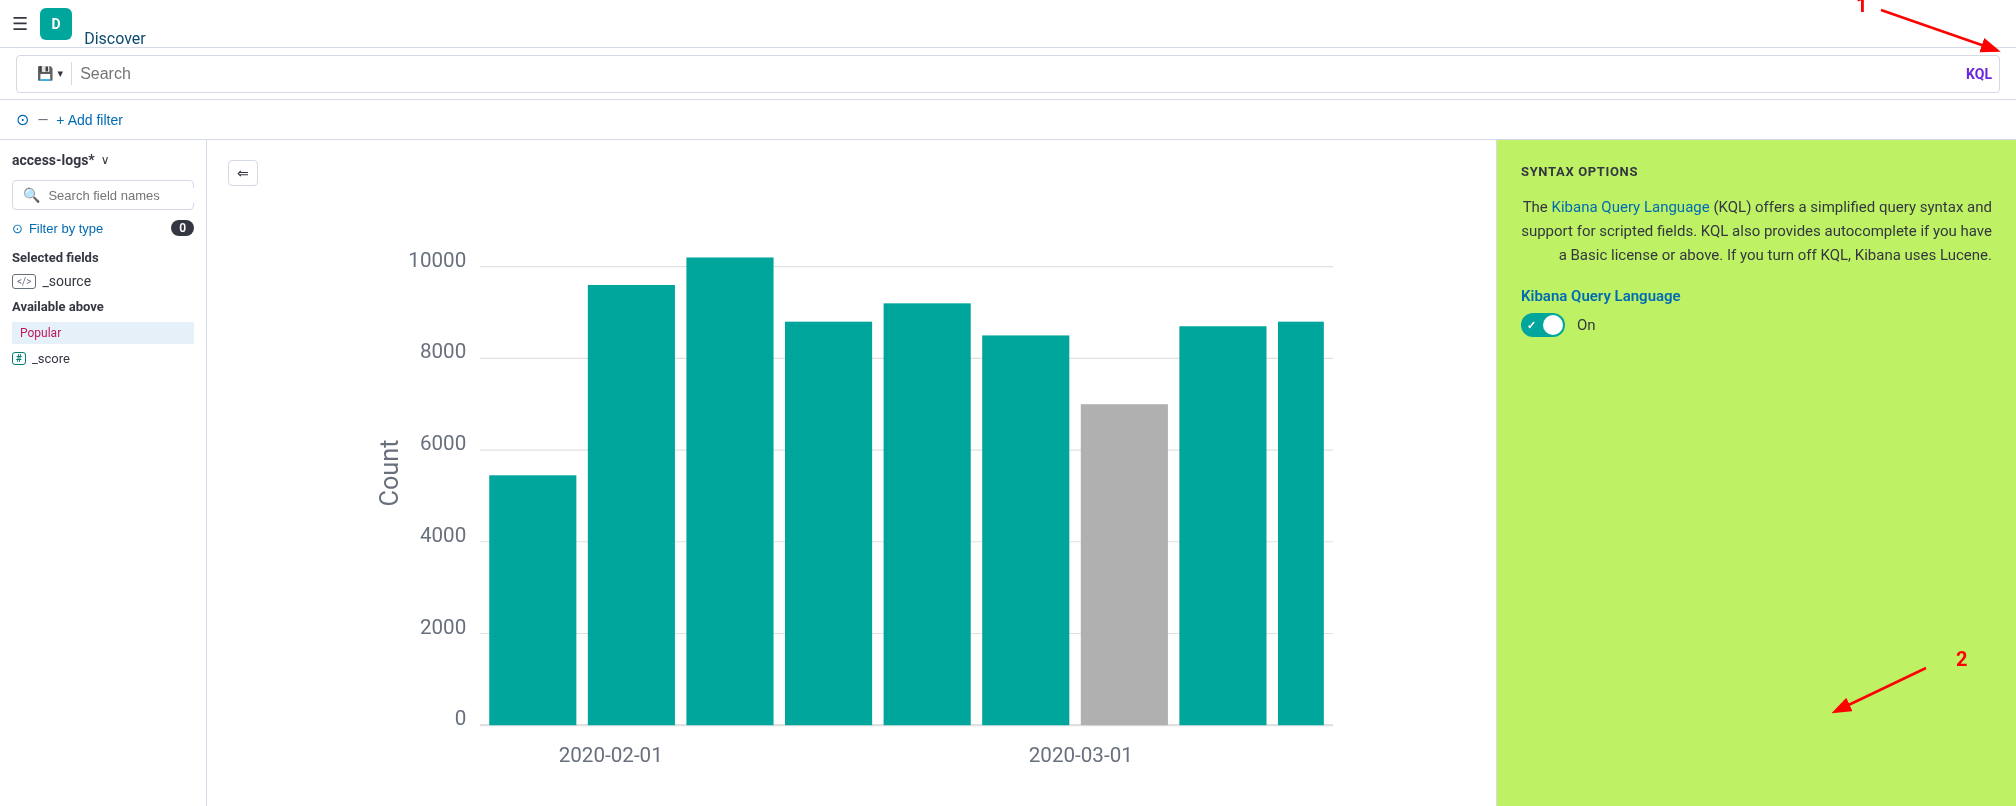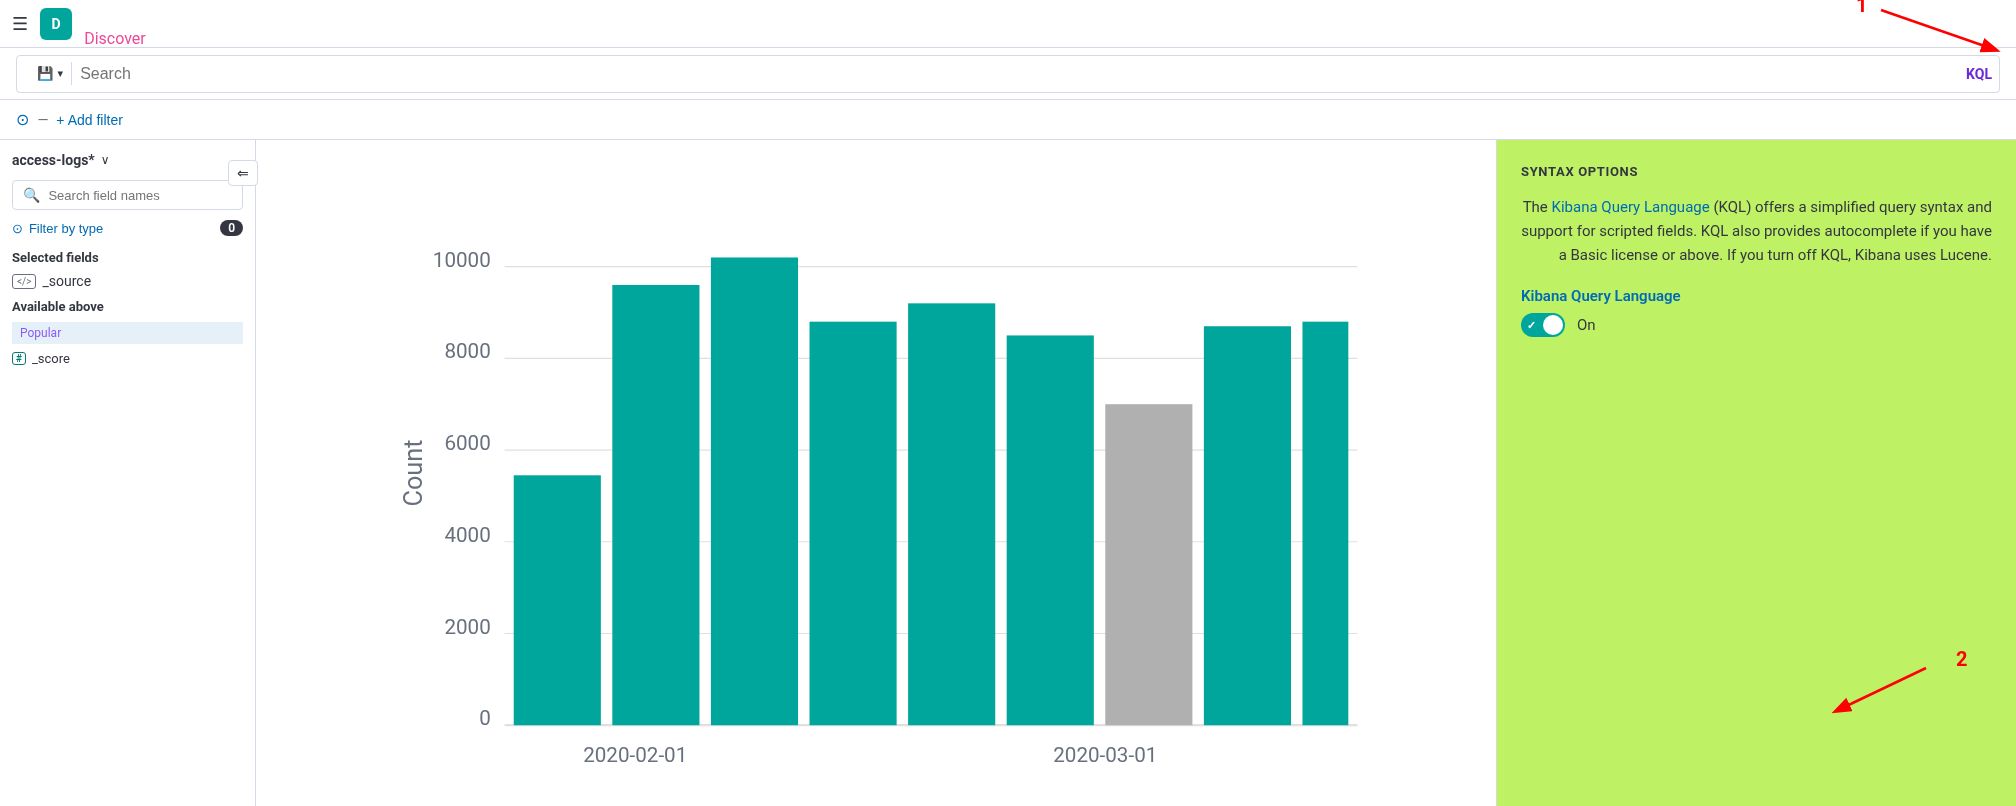--- a/index.html
+++ b/index.html
@@ -28,21 +28,21 @@
       display: flex;
       align-items: center;
       justify-content: center;
       color: #fff;
       font-weight: 700;
       font-size: 14px;
     }
     .app-title {
       font-size: 16px;
       font-weight: 400;
-      color: #ec4899;
+      color: #0c4a6e;
       margin-top: 29px;
     }
 
     
     .search-bar {
       display: flex;
       align-items: center;
       height: 52px;
       border-bottom: 1px solid #d3dae6;
       background: #fff;
@@ -116,21 +116,21 @@
 
     
     .main-layout {
       display: flex;
       height: calc(806px - 48px - 52px - 40px);
       position: relative;
     }
 
     
     .sidebar {
-      width: 256px;
+      width: 207px;
       border-right: 1px solid #d3dae6;
       background: #fff;
       padding: 12px;
       overflow-y: auto;
       flex-shrink: 0;
     }
     .index-pattern-row {
       display: flex;
       align-items: center;
       gap: 6px;
@@ -208,21 +208,21 @@
       color: #69707d;
     }
     .available-fields-section {
       margin-top: 10px;
     }
     .popular-label {
       background: #e6f0f8;
       padding: 4px 8px;
       font-size: 12px;
       margin-bottom: 4px;
-      color: #8b5cf6;
+      color: #be185d;
     }
     .field-item {
       display: flex;
       align-items: center;
       gap: 6px;
       padding: 3px 0;
       font-size: 13px;
     }
     .field-type-hash {
       color: #017d73;

